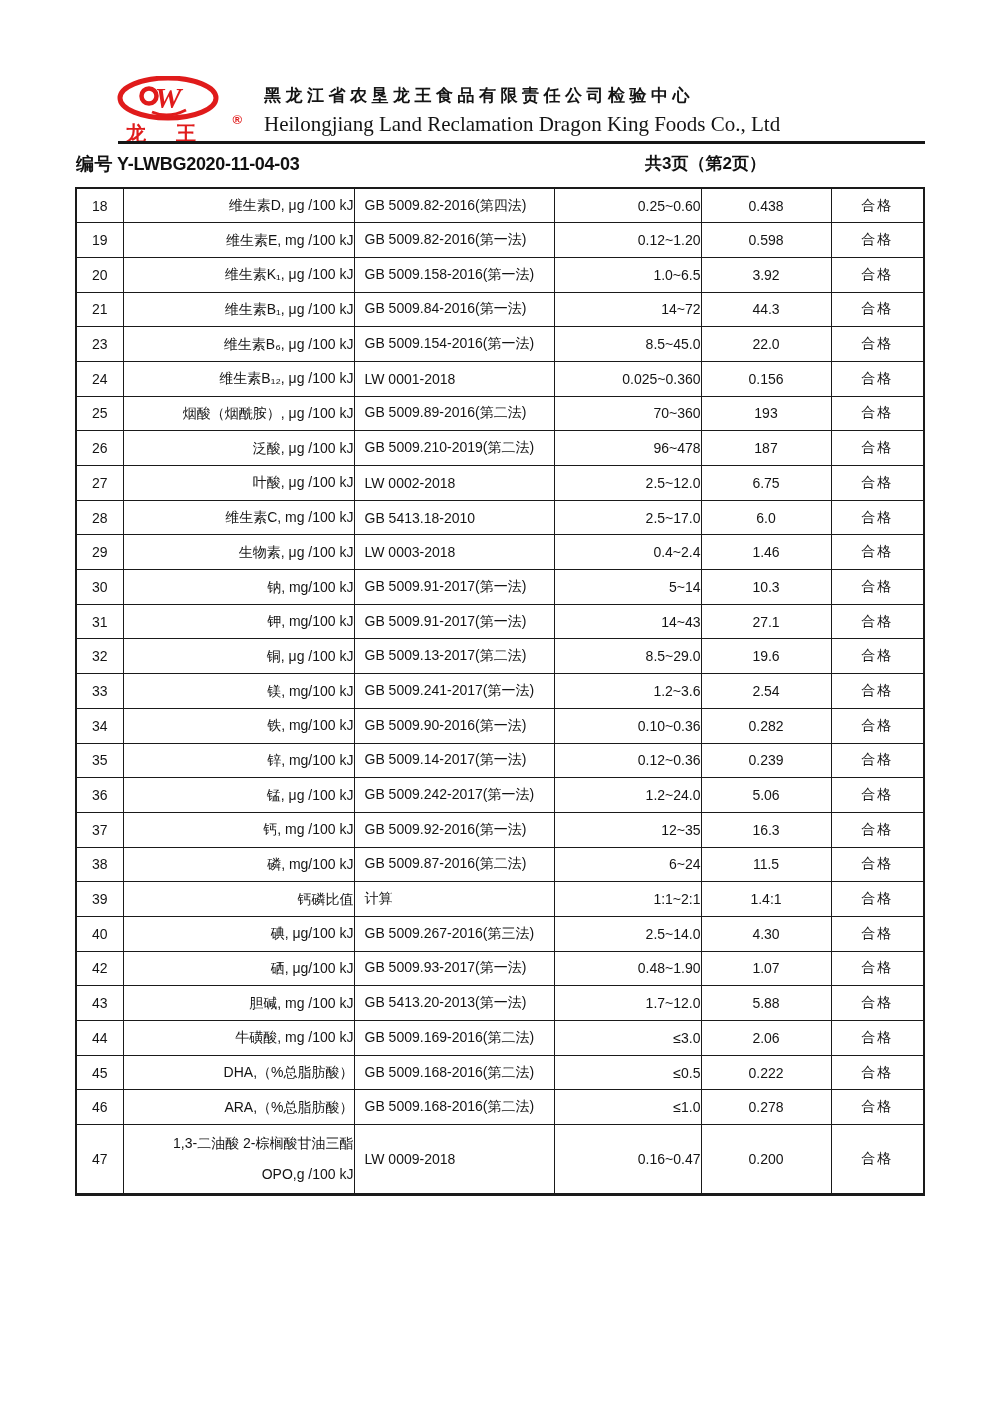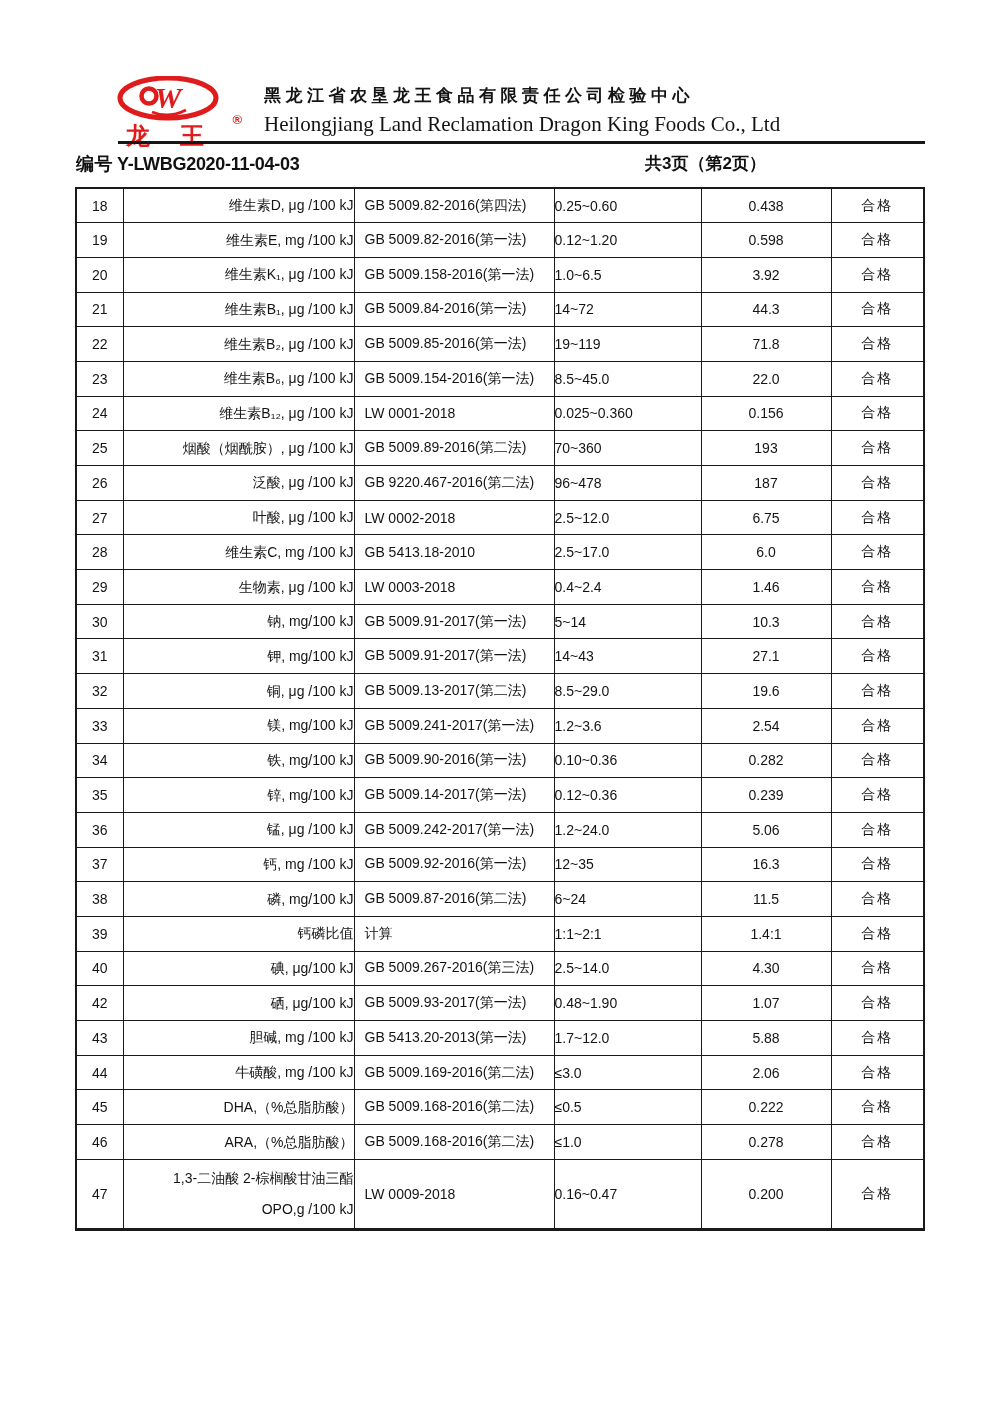--- a/index.html
+++ b/index.html
@@ -21,21 +21,21 @@
     position: relative;
     margin-top: -2px;
     padding-left: 10px;
     width: 104px;
     display: flex;
     justify-content: space-between;
   }
   .brand {
     color: #e01b1b;
     font-weight: bold;
-    font-size: 24px;
+    font-size: 20px;
     letter-spacing: 30px;
     white-space: nowrap;
   }
   .reg {
     position: absolute;
     right: -22px;
     top: -8px;
     color: #e01b1b;
     font-size: 13px;
     font-weight: bold;
@@ -105,21 +105,21 @@
     color: #141414;
     vertical-align: middle;
     overflow: hidden;
   }
   table.report tr { height: 34.7px; }
   table.report tr.row-tall { height: 70px; }
   .c-no     { text-align: center; }
   .c-item   { text-align: right; padding-left: 12px; white-space: pre-line; line-height: 1.2; }
   .row-tall .c-item { line-height: 31px; }
   .c-method { text-align: left; padding-left: 10px; white-space: nowrap; }
-  .c-range  { text-align: left; margin-top: 18px; }
+  .c-range  { text-align: right; margin-top: 18px; }
   .c-result { text-align: center; }
   .c-concl  { text-align: center; letter-spacing: 2px; }
 </style>
 </head>
 <body>
 
 <div class="page">
 
   <div class="logo">
     <svg width="104" height="46" viewBox="0 0 104 46">
@@ -187,28 +187,20 @@
 
     <tr>
       <td class="c-no">21</td>
       <td class="c-item">维生素B₁, μg /100 kJ</td>
       <td class="c-method">GB 5009.84-2016(第一法)</td>
       <td class="c-range">14~72</td>
       <td class="c-result">44.3</td>
       <td class="c-concl">合格</td>
     </tr>
 
-    <tr>
-      <td class="c-no">22</td>
-      <td class="c-item">维生素B₂, μg /100 kJ</td>
-      <td class="c-method">GB 5009.85-2016(第一法)</td>
-      <td class="c-range">19~119</td>
-      <td class="c-result">71.8</td>
-      <td class="c-concl">合格</td>
-    </tr>
 
     <tr>
       <td class="c-no">23</td>
       <td class="c-item">维生素B₆, μg /100 kJ</td>
       <td class="c-method">GB 5009.154-2016(第一法)</td>
       <td class="c-range">8.5~45.0</td>
       <td class="c-result">22.0</td>
       <td class="c-concl">合格</td>
     </tr>
 
@@ -226,21 +218,21 @@
       <td class="c-item">烟酸（烟酰胺）, μg /100 kJ</td>
       <td class="c-method">GB 5009.89-2016(第二法)</td>
       <td class="c-range">70~360</td>
       <td class="c-result">193</td>
       <td class="c-concl">合格</td>
     </tr>
 
     <tr>
       <td class="c-no">26</td>
       <td class="c-item">泛酸, μg /100 kJ</td>
-      <td class="c-method">GB 9220.467-2016(第二法)</td>
+      <td class="c-method">GB 5009.210-2019(第二法)</td>
       <td class="c-range">96~478</td>
       <td class="c-result">187</td>
       <td class="c-concl">合格</td>
     </tr>
 
     <tr>
       <td class="c-no">27</td>
       <td class="c-item">叶酸, μg /100 kJ</td>
       <td class="c-method">LW 0002-2018</td>
       <td class="c-range">2.5~12.0</td>

